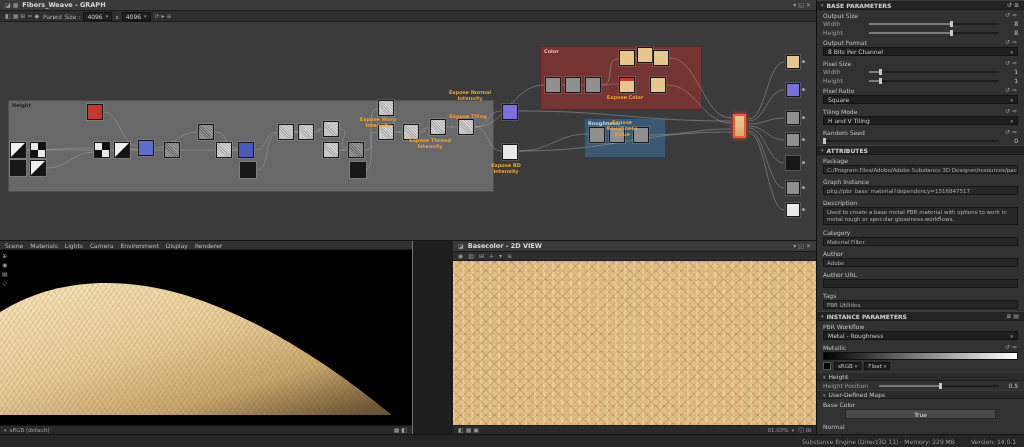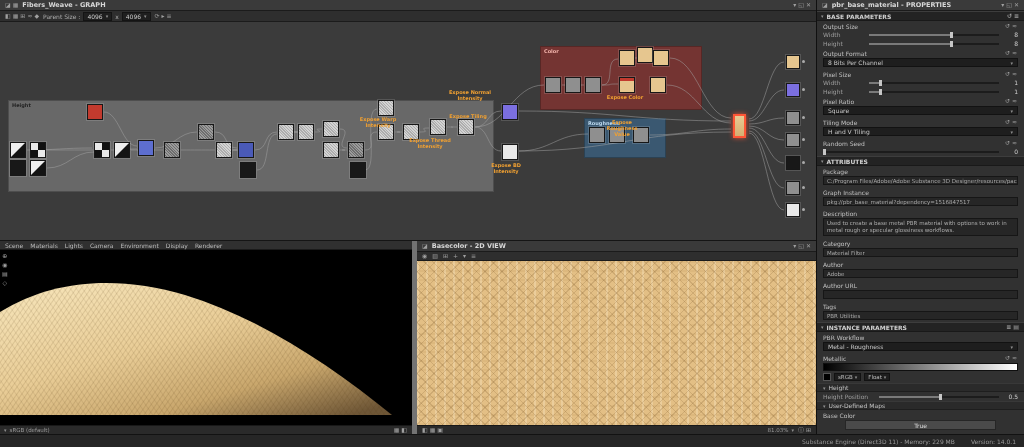--- a/index.html
+++ b/index.html
@@ -45,21 +45,21 @@
   .gray{background:#8f8f8f;}
   .white{background:#e9e9e9;}
   .main{width:13px;height:24px;background:linear-gradient(#e8ca93,#d6af72);
     border:2px solid #ff5636;box-shadow:0 0 5px rgba(255,86,54,.85);}
   .glabel{position:absolute;z-index:4;font-size:5px;line-height:1.15;color:#f0a032;
     width:48px;text-align:center;transform:translateX(-50%);font-weight:bold;}
   
   .bottom-row{display:flex;height:194px;border-top:1px solid #151515;}
   .panel{display:flex;flex-direction:column;overflow:hidden;}
   .view3d{width:412px;}
-  .view2d{flex:1;border-left:5px solid #737373;}
+  .view2d{flex:1;border-left:1px solid #737373;padding-left:40px;}
   .menubar{height:9px;background:#303030;display:flex;align-items:center;gap:7px;
     padding:0 5px;border-bottom:1px solid #1b1b1b;flex-shrink:0;}
   .menu-item{font-size:6px;color:#bdbdbd;white-space:nowrap;}
   .viewport{position:relative;flex:1;overflow:hidden;}
   .vp3d{background:#000;}
   .sidebar3d{position:absolute;left:1px;top:3px;z-index:5;display:flex;flex-direction:column;gap:3px;}
   .weave{background-color:#e3bf85;
     background-image:
       repeating-linear-gradient(45deg,rgba(121,86,40,.20) 0 1px,rgba(0,0,0,0) 1px 6px),
       repeating-linear-gradient(-45deg,rgba(121,86,40,.20) 0 1px,rgba(0,0,0,0) 1px 6px),
@@ -338,30 +338,20 @@
             <span class="irow">
                 <span class="ticon">ⓘ</span>
                 <span class="ticon">⊞</span>
               </span>
           </div>
         </section>
       </div>
     </div>
 
     <aside class="props">
-      <div class="tabbar">
-        <span class="ticon">◪</span>
-        <span class="tab-title">pbr_base_material - PROPERTIES</span>
-        <span class="spacer"></span>
-        <span class="irow">
-            <span class="ticon">▾</span>
-            <span class="ticon">◱</span>
-            <span class="ticon">✕</span>
-          </span>
-      </div>
       <div class="props-content">
 
         <div class="psection-h">
           <span class="caret">▾</span>
           <span>BASE PARAMETERS</span>
           <span class="spacer"></span>
           <span class="irow">
               <span class="ticon">↺</span>
               <span class="ticon">≡</span>
             </span>

